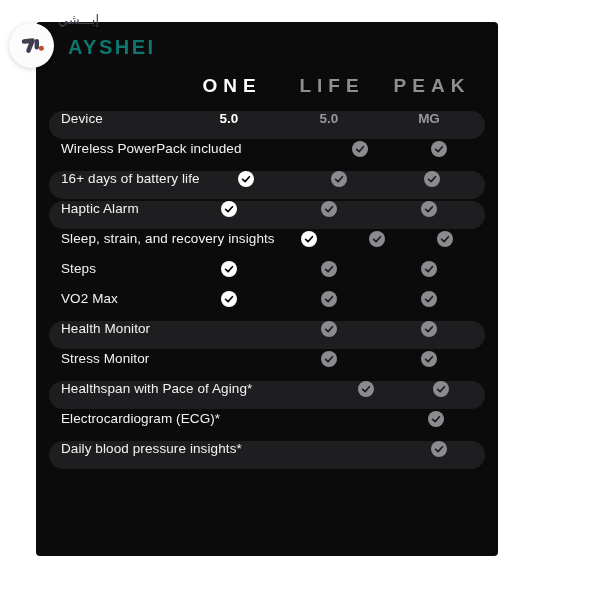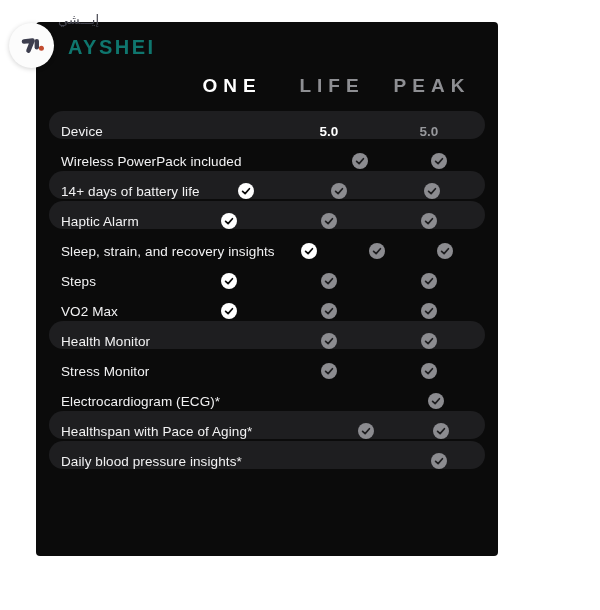--- a/index.html
+++ b/index.html
@@ -34,21 +34,21 @@
     letter-spacing: 6px;
     text-indent: 6px;
     color: #8e8f93;
     white-space: nowrap;
   }
   .tier-head.hl { color: #ffffff; }
   
   .rows { margin: 0 13px; }
   .row {
     display: flex;
-    align-items: flex-end;
+    align-items: flex-start;
     height: 28px;
     margin-bottom: 2px;
     border-radius: 14px;
     padding-right: 6px;
   }
   .row.alt { background: #1e1e20; }
   .feature {
     flex: 1;
     padding-left: 12px;
     font-size: 13.5px;
@@ -120,39 +120,42 @@
   <div class="rows">
 
   <div class="row alt">
         <div class="feature">Device</div>
         <div class="cell">
           <span class="val hl">5.0</span>
         </div>
         <div class="cell">
           <span class="val">5.0</span>
         </div>
+        <div class="cell">
+          <span class="val">MG</span>
+        </div>
       </div>
       <div class="row">
         <div class="feature">Wireless PowerPack included</div>
         <div class="cell"></div>
         <div class="cell">
           <svg class="check" width="16" height="16" viewBox="0 0 16 16">
             <circle cx="8" cy="8" r="8" fill="#8c8c90"></circle>
             <path d="M4.6 8.3 L7.1 10.6 L11.4 5.7" fill="none" stroke="#1e1e20" stroke-width="1.7" stroke-linecap="round" stroke-linejoin="round"></path>
           </svg>
         </div>
         <div class="cell">
           <svg class="check" width="16" height="16" viewBox="0 0 16 16">
             <circle cx="8" cy="8" r="8" fill="#8c8c90"></circle>
             <path d="M4.6 8.3 L7.1 10.6 L11.4 5.7" fill="none" stroke="#1e1e20" stroke-width="1.7" stroke-linecap="round" stroke-linejoin="round"></path>
           </svg>
         </div>
       </div>
       <div class="row alt">
-        <div class="feature">14+ days of battery life</div>
+        <div class="feature">16+ days of battery life</div>
         <div class="cell">
           <svg class="check" width="16" height="16" viewBox="0 0 16 16">
             <circle cx="8" cy="8" r="8" fill="#ffffff"></circle>
             <path d="M4.6 8.3 L7.1 10.6 L11.4 5.7" fill="none" stroke="#0b0b0b" stroke-width="1.7" stroke-linecap="round" stroke-linejoin="round"></path>
           </svg>
         </div>
         <div class="cell">
           <svg class="check" width="16" height="16" viewBox="0 0 16 16">
             <circle cx="8" cy="8" r="8" fill="#8c8c90"></circle>
             <path d="M4.6 8.3 L7.1 10.6 L11.4 5.7" fill="none" stroke="#1e1e20" stroke-width="1.7" stroke-linecap="round" stroke-linejoin="round"></path>
@@ -274,40 +277,40 @@
             <path d="M4.6 8.3 L7.1 10.6 L11.4 5.7" fill="none" stroke="#1e1e20" stroke-width="1.7" stroke-linecap="round" stroke-linejoin="round"></path>
           </svg>
         </div>
         <div class="cell">
           <svg class="check" width="16" height="16" viewBox="0 0 16 16">
             <circle cx="8" cy="8" r="8" fill="#8c8c90"></circle>
             <path d="M4.6 8.3 L7.1 10.6 L11.4 5.7" fill="none" stroke="#1e1e20" stroke-width="1.7" stroke-linecap="round" stroke-linejoin="round"></path>
           </svg>
         </div>
       </div>
+      <div class="row alt">
+        <div class="feature">Healthspan with Pace of Aging*</div>
+        <div class="cell"></div>
+        <div class="cell">
+          <svg class="check" width="16" height="16" viewBox="0 0 16 16">
+            <circle cx="8" cy="8" r="8" fill="#8c8c90"></circle>
+            <path d="M4.6 8.3 L7.1 10.6 L11.4 5.7" fill="none" stroke="#1e1e20" stroke-width="1.7" stroke-linecap="round" stroke-linejoin="round"></path>
+          </svg>
+        </div>
+        <div class="cell">
+          <svg class="check" width="16" height="16" viewBox="0 0 16 16">
+            <circle cx="8" cy="8" r="8" fill="#8c8c90"></circle>
+            <path d="M4.6 8.3 L7.1 10.6 L11.4 5.7" fill="none" stroke="#1e1e20" stroke-width="1.7" stroke-linecap="round" stroke-linejoin="round"></path>
+          </svg>
+        </div>
+      </div>
       <div class="row">
         <div class="feature">Electrocardiogram (ECG)*</div>
         <div class="cell"></div>
         <div class="cell"></div>
-        <div class="cell">
-          <svg class="check" width="16" height="16" viewBox="0 0 16 16">
-            <circle cx="8" cy="8" r="8" fill="#8c8c90"></circle>
-            <path d="M4.6 8.3 L7.1 10.6 L11.4 5.7" fill="none" stroke="#1e1e20" stroke-width="1.7" stroke-linecap="round" stroke-linejoin="round"></path>
-          </svg>
-        </div>
-      </div>
-      <div class="row alt">
-        <div class="feature">Healthspan with Pace of Aging*</div>
-        <div class="cell"></div>
-        <div class="cell">
-          <svg class="check" width="16" height="16" viewBox="0 0 16 16">
-            <circle cx="8" cy="8" r="8" fill="#8c8c90"></circle>
-            <path d="M4.6 8.3 L7.1 10.6 L11.4 5.7" fill="none" stroke="#1e1e20" stroke-width="1.7" stroke-linecap="round" stroke-linejoin="round"></path>
-          </svg>
-        </div>
         <div class="cell">
           <svg class="check" width="16" height="16" viewBox="0 0 16 16">
             <circle cx="8" cy="8" r="8" fill="#8c8c90"></circle>
             <path d="M4.6 8.3 L7.1 10.6 L11.4 5.7" fill="none" stroke="#1e1e20" stroke-width="1.7" stroke-linecap="round" stroke-linejoin="round"></path>
           </svg>
         </div>
       </div>
       <div class="row alt">
         <div class="feature">Daily blood pressure insights*</div>
         <div class="cell"></div>

